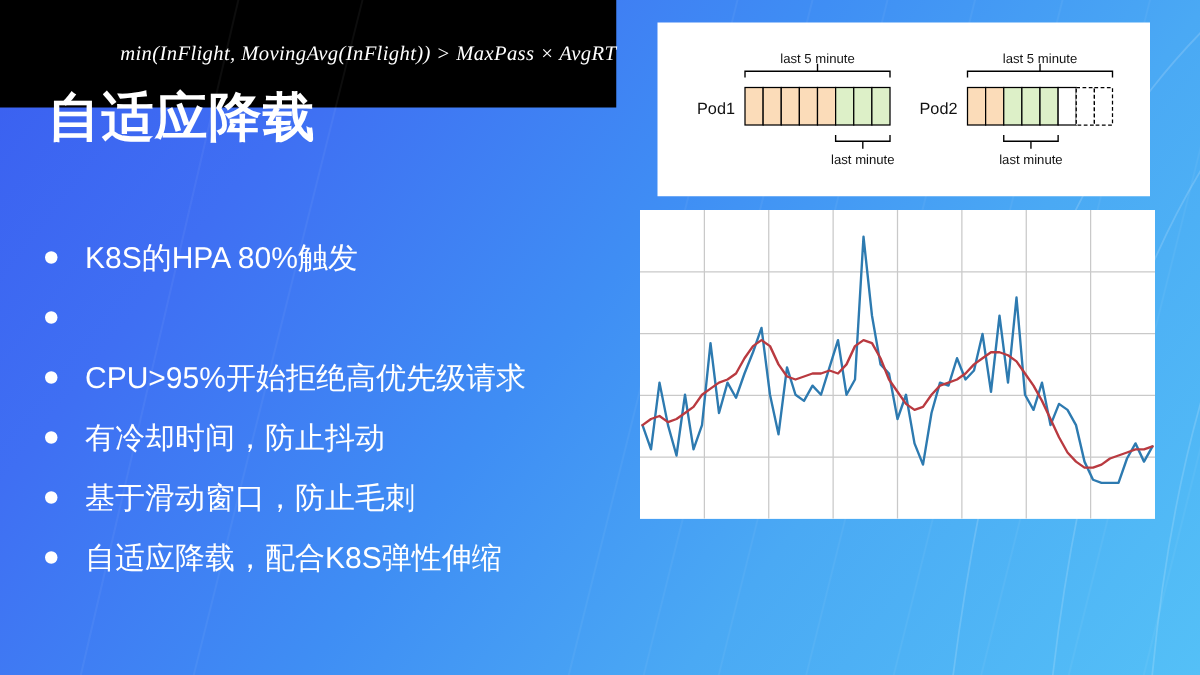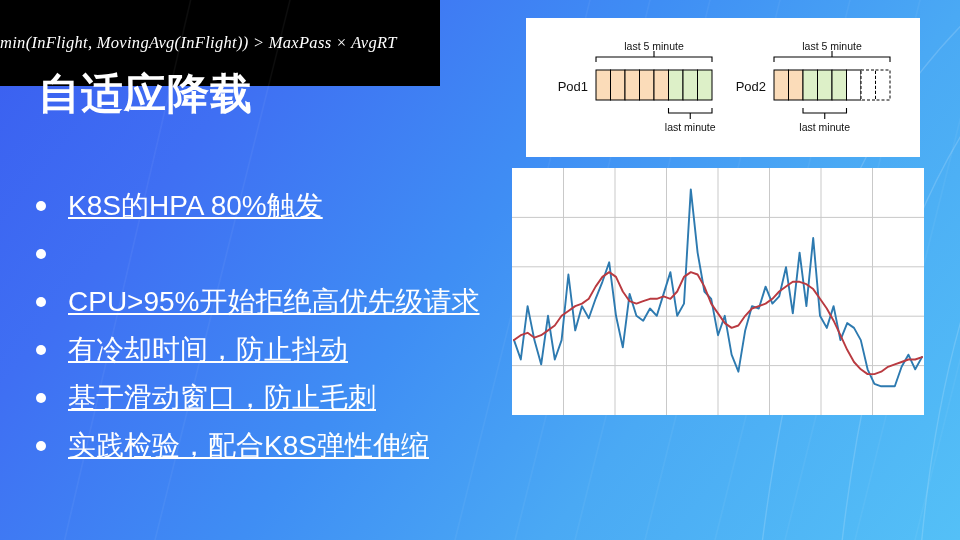--- a/index.html
+++ b/index.html
@@ -6,26 +6,26 @@
   body{width:960px;height:540px;overflow:hidden;font-family:"Liberation Sans",sans-serif;}
   #slide{position:relative;width:960px;height:540px;overflow:hidden;
     background:linear-gradient(128deg,#3a5ef0 0%,#3f6ff3 22%,#3f8ef4 48%,#4aa9f4 70%,#54c0f7 100%);}
   .streaks{position:absolute;inset:0;pointer-events:none;opacity:.5;}
   .arcs{position:absolute;inset:0;pointer-events:none;}
   .left{position:absolute;left:0;top:0;width:500px;height:540px;}
   #page-title{position:absolute;left:38px;top:66px;color:#fff;font-size:42px;font-weight:bold;letter-spacing:1px;}
   .bullets{position:absolute;left:36px;top:182px;width:450px;}
   .bullet-row{display:flex;align-items:center;height:48px;}
   .dot{width:10px;height:10px;border-radius:50%;background:#fff;flex:0 0 auto;margin-right:22px;}
-  .btext{color:#fff;font-size:28px;white-space:nowrap;text-decoration:underline;}
+  .btext{color:#fff;font-size:24px;white-space:nowrap;}
   
   .panel{position:absolute;background:#fff;}
   #diagram-panel{left:526px;top:18px;width:394px;height:139px;}
   #chart-panel{left:512px;top:168px;width:412px;height:247px;}
-  #formula-panel{left:488px;top:424px;width:440px;height:86px;background:#000;display:flex;align-items:center;justify-content:flex-start;}
+  #formula-panel{left:488px;top:424px;width:493px;height:86px;background:#000;display:flex;align-items:center;justify-content:flex-end;}
   #formula-text{color:#fff;font-family:"Liberation Serif",serif;font-style:italic;font-size:16.5px;letter-spacing:.3px;white-space:nowrap;}
   .svgfull{display:block;width:100%;height:100%;}
 </style>
 </head>
 <body>
 
 <div id="slide">
 
   <svg class="streaks" viewBox="0 0 960 540" preserveAspectRatio="none">
     <g stroke="#ffffff" stroke-opacity="0.10" stroke-width="1.6" fill="none">
@@ -68,21 +68,21 @@
       <div class="bullet-row">
         <span class="dot"></span>
         <span class="btext">有冷却时间，防止抖动</span>
       </div>
       <div class="bullet-row">
         <span class="dot"></span>
         <span class="btext">基于滑动窗口，防止毛刺</span>
       </div>
       <div class="bullet-row">
         <span class="dot"></span>
-        <span class="btext">实践检验，配合K8S弹性伸缩</span>
+        <span class="btext">自适应降载，配合K8S弹性伸缩</span>
       </div>
     </div>
   </div>
 
   <div class="panel" id="diagram-panel">
     <svg class="svgfull" id="diagram-svg" viewBox="0 0 394 139" preserveAspectRatio="none">
         <text x="62" y="73" font-size="13" font-family="Liberation Sans, sans-serif" text-anchor="end" fill="#111">Pod1</text>
         <rect x="70" y="52" width="14.5" height="30" fill="#fbdcb9" stroke="#000" stroke-width="1"></rect>
         <rect x="84.5" y="52" width="14.5" height="30" fill="#fbdcb9" stroke="#000" stroke-width="1"></rect>
         <rect x="99" y="52" width="14.5" height="30" fill="#fbdcb9" stroke="#000" stroke-width="1"></rect>

